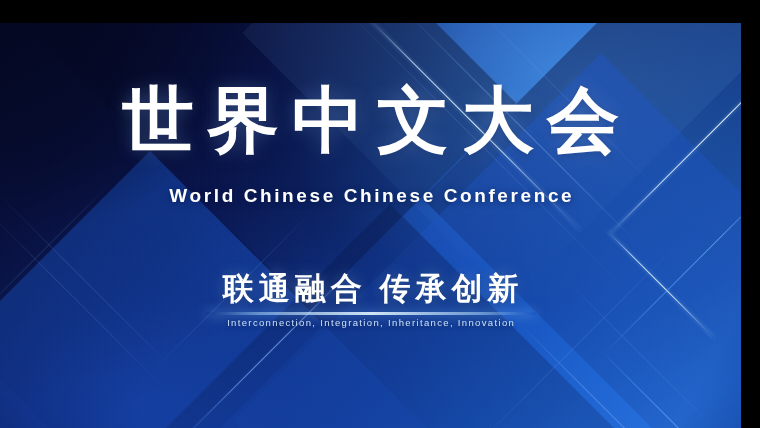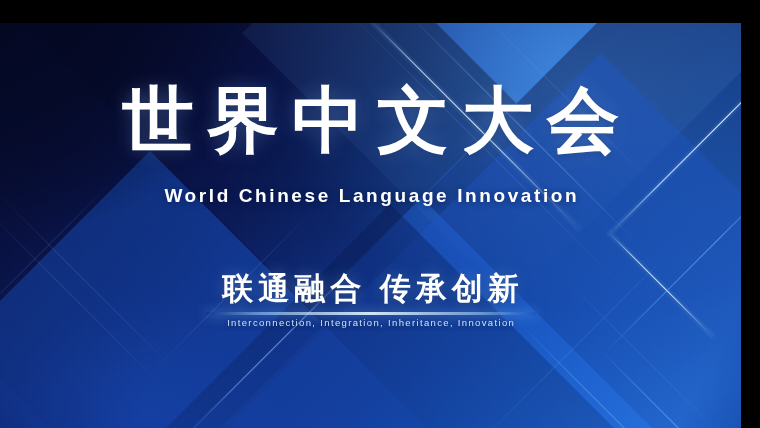--- a/index.html
+++ b/index.html
@@ -217,21 +217,21 @@
   .slogan-block {
     position: absolute;
     top: 248px;
     left: 0; right: 0;
     text-align: center;
   }
 
   .slogan-cn {
     margin: 0;
     color: #ffffff;
-    font-family: Liberation Sans, sans-serif;
+    font-family: Liberation Serif, serif;
     font-size: 31px;
     font-weight: 700;
     letter-spacing: 5px;
     text-indent: 5px;
     line-height: 1.15;
     white-space: nowrap;
     text-shadow:
       0 0 14px rgba(140,195,255,0.40),
       0 2px 8px rgba(0,16,60,0.50);
   }
@@ -302,21 +302,21 @@
   <div class="line down soft" style="left:520px; top:300px; width:260px;"></div>
   <div class="line down faint" style="left:560px; top:250px; width:230px;"></div>
   <div class="line up faint" style="left:470px; top:428px; width:300px;"></div>
 
   <div class="bg-layer bg-vignette"></div>
 
   <div class="content">
 
     <h1 class="title-main">世界中文大会</h1>
 
-    <p class="title-sub">World Chinese Language Innovation</p>
+    <p class="title-sub">World Chinese Chinese Conference</p>
 
     <div class="slogan-block">
       <p class="slogan-cn">联通融合  传承创新</p>
 
       <div class="slogan-glow"></div>
 
       <p class="slogan-en">Interconnection,  Integration,  Inheritance,  Innovation</p>
     </div>
 
   </div>

